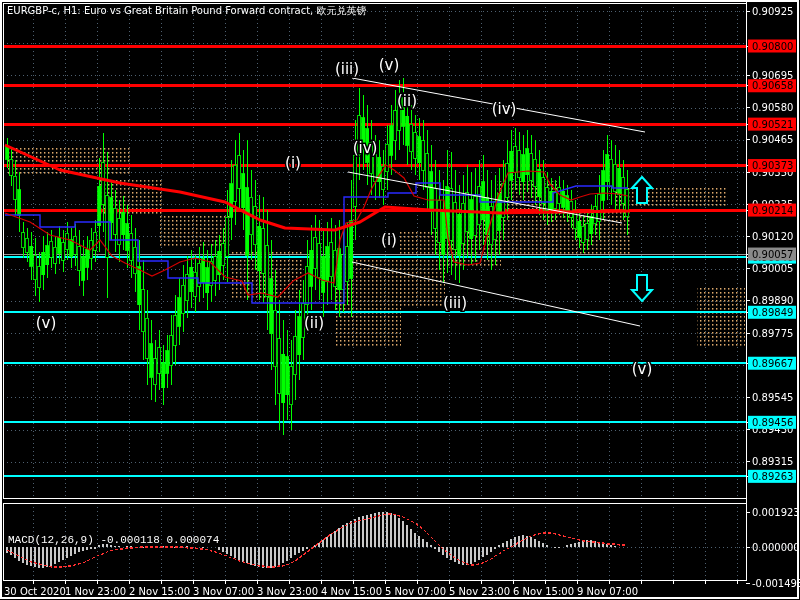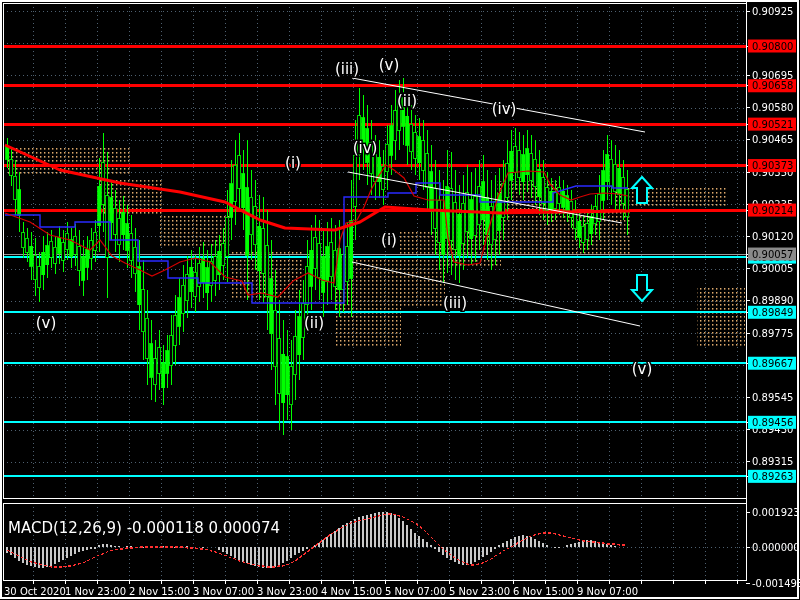--- a/index.html
+++ b/index.html
@@ -1,20 +1,20 @@
 <!DOCTYPE html>
 <html><head>
 <meta charset="utf-8">
 <style>
   html,body{margin:0;padding:0;background:#1a1a1a;}
   .window{position:relative;width:800px;height:600px;background:#000;overflow:hidden;
           font-family:"DejaVu Sans",sans-serif;}
   svg{position:absolute;left:0;top:0;}
   .title{position:absolute;left:7px;top:4px;color:#fff;font-size:10px;letter-spacing:0px;white-space:nowrap;}
-  .macd-caption{position:absolute;left:8px;top:519px;color:#fff;font-size:15px;white-space:nowrap;}
+  .macd-caption{position:absolute;left:8px;top:534px;color:#fff;font-size:11px;white-space:nowrap;font-family:Liberation Mono, monospace;}
   text{font-family:"DejaVu Sans",sans-serif;}
 </style>
 </head>
 <body>
 
 <div class="window">
   <svg id="chart" width="800" height="600">
       <defs>
         <pattern id="dots" width="4" height="4" patternUnits="userSpaceOnUse">
           <rect x="0" y="0" width="1.4" height="1.6" fill="#DEA96B"></rect>
@@ -682,14 +682,15 @@
         <text x="129" y="595" fill="#FFFFFF" font-size="10px">2 Nov 15:00</text>
         <text x="193" y="595" fill="#FFFFFF" font-size="10px">3 Nov 07:00</text>
         <text x="257" y="595" fill="#FFFFFF" font-size="10px">3 Nov 23:00</text>
         <text x="321" y="595" fill="#FFFFFF" font-size="10px">4 Nov 15:00</text>
         <text x="385" y="595" fill="#FFFFFF" font-size="10px">5 Nov 07:00</text>
         <text x="449" y="595" fill="#FFFFFF" font-size="10px">5 Nov 23:00</text>
         <text x="513" y="595" fill="#FFFFFF" font-size="10px">6 Nov 15:00</text>
         <text x="577" y="595" fill="#FFFFFF" font-size="10px">9 Nov 07:00</text>
       </g>
     </svg>
+  <div class="title">EURGBP-c, H1:  Euro vs Great Britain Pound Forward contract, 欧元兑英镑</div>
   <div class="macd-caption">MACD(12,26,9) -0.000118 0.000074</div>
 </div>
 
 </body></html>

